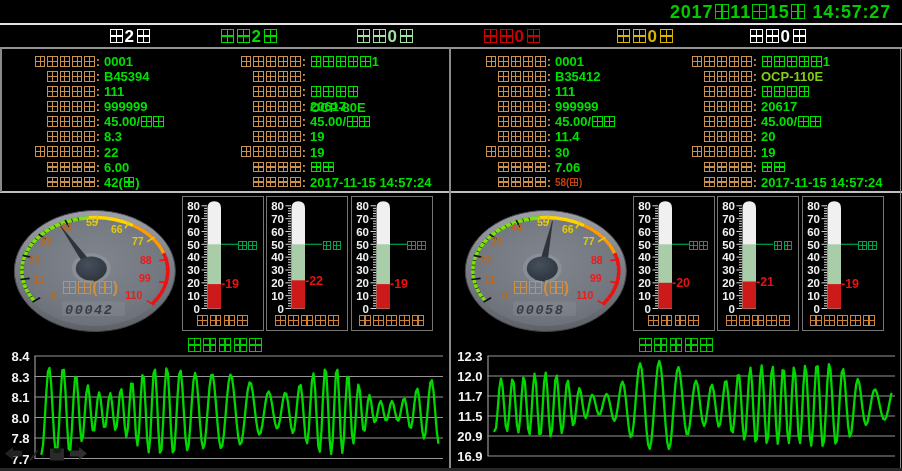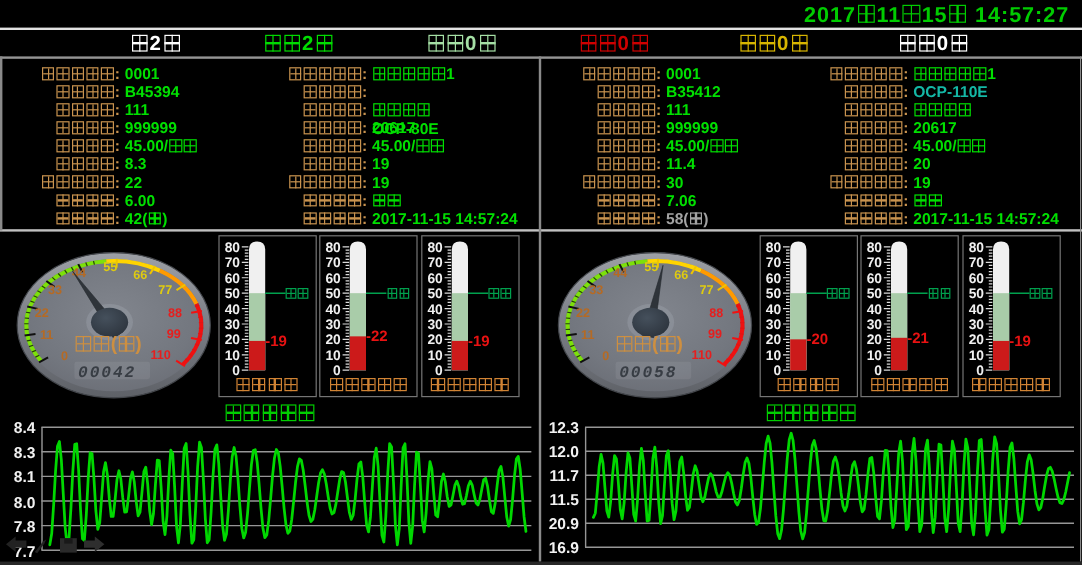--- a/index.html
+++ b/index.html
@@ -68,25 +68,25 @@
 <div class="a" style="top:99.2px;left:555px;height:15px;line-height:15px;font-size:13px;color:#00E000;">999999</div>
 <div class="a" style="top:114.3px;left:456px;width:95px;height:15px;line-height:15px;text-align:right;font-size:13px;color:#C9934F;"><i class="c"></i><i class="c"></i><i class="c"></i><i class="c"></i>:</div>
 <div class="a" style="top:114.3px;left:555px;height:15px;line-height:15px;font-size:13px;color:#00E000;">45.00/<i class="c"></i><i class="c"></i></div>
 <div class="a" style="top:129.4px;left:456px;width:95px;height:15px;line-height:15px;text-align:right;font-size:13px;color:#C9934F;"><i class="c"></i><i class="c"></i><i class="c"></i><i class="c"></i>:</div>
 <div class="a" style="top:129.4px;left:555px;height:15px;line-height:15px;font-size:13px;color:#00E000;text-align:right;">11.4</div>
 <div class="a" style="top:144.5px;left:456px;width:95px;height:15px;line-height:15px;text-align:right;font-size:13px;color:#C9934F;"><i class="c"></i><i class="c"></i><i class="c"></i><i class="c"></i><i class="c"></i>:</div>
 <div class="a" style="top:144.5px;left:555px;height:15px;line-height:15px;font-size:13px;color:#00E000;">30</div>
 <div class="a" style="top:159.6px;left:456px;width:95px;height:15px;line-height:15px;text-align:right;font-size:13px;color:#C9934F;"><i class="c"></i><i class="c"></i><i class="c"></i><i class="c"></i>:</div>
 <div class="a" style="top:159.6px;left:555px;height:15px;line-height:15px;font-size:13px;color:#00E000;">7.06</div>
 <div class="a" style="top:174.6px;left:456px;width:95px;height:15px;line-height:15px;text-align:right;font-size:13px;color:#C9934F;"><i class="c"></i><i class="c"></i><i class="c"></i><i class="c"></i>:</div>
-<div class="a" style="top:174.6px;left:555px;height:15px;line-height:15px;font-size:13px;color:#a3a3a3;">58(<i class="c"></i>)</div>
+<div class="a" style="top:174.6px;left:555px;height:15px;line-height:15px;font-size:10px;color:#c2410c;">58(<i class="c"></i>)</div>
 <div class="a" style="top:54.0px;left:662px;width:95px;height:15px;line-height:15px;text-align:right;font-size:13px;color:#C9934F;"><i class="c"></i><i class="c"></i><i class="c"></i><i class="c"></i><i class="c"></i>:</div>
 <div class="a" style="top:54.0px;left:761px;height:15px;line-height:15px;font-size:13px;color:#00E000;"><i class="c"></i><i class="c"></i><i class="c"></i><i class="c"></i><i class="c"></i>1</div>
 <div class="a" style="top:69.1px;left:662px;width:95px;height:15px;line-height:15px;text-align:right;font-size:13px;color:#C9934F;"><i class="c"></i><i class="c"></i><i class="c"></i><i class="c"></i>:</div>
-<div class="a" style="top:69.1px;left:761px;height:15px;line-height:15px;font-size:13px;color:#14b8a6;">OCP-110E</div>
+<div class="a" style="top:69.1px;left:761px;height:15px;line-height:15px;font-size:13px;color:#84cc16;">OCP-110E</div>
 <div class="a" style="top:84.2px;left:662px;width:95px;height:15px;line-height:15px;text-align:right;font-size:13px;color:#C9934F;"><i class="c"></i><i class="c"></i><i class="c"></i><i class="c"></i>:</div>
 <div class="a" style="top:84.2px;left:761px;height:15px;line-height:15px;font-size:13px;color:#00E000;"><i class="c"></i><i class="c"></i><i class="c"></i><i class="c"></i></div>
 <div class="a" style="top:99.2px;left:662px;width:95px;height:15px;line-height:15px;text-align:right;font-size:13px;color:#C9934F;"><i class="c"></i><i class="c"></i><i class="c"></i><i class="c"></i>:</div>
 <div class="a" style="top:99.2px;left:761px;height:15px;line-height:15px;font-size:13px;color:#00E000;">20617</div>
 <div class="a" style="top:114.3px;left:662px;width:95px;height:15px;line-height:15px;text-align:right;font-size:13px;color:#C9934F;"><i class="c"></i><i class="c"></i><i class="c"></i><i class="c"></i>:</div>
 <div class="a" style="top:114.3px;left:761px;height:15px;line-height:15px;font-size:13px;color:#00E000;">45.00/<i class="c"></i><i class="c"></i></div>
 <div class="a" style="top:129.4px;left:662px;width:95px;height:15px;line-height:15px;text-align:right;font-size:13px;color:#C9934F;"><i class="c"></i><i class="c"></i><i class="c"></i><i class="c"></i>:</div>
 <div class="a" style="top:129.4px;left:761px;height:15px;line-height:15px;font-size:13px;color:#00E000;">20</div>
 <div class="a" style="top:144.5px;left:662px;width:95px;height:15px;line-height:15px;text-align:right;font-size:13px;color:#C9934F;"><i class="c"></i><i class="c"></i><i class="c"></i><i class="c"></i><i class="c"></i>:</div>
 <div class="a" style="top:144.5px;left:761px;height:15px;line-height:15px;font-size:13px;color:#00E000;">19</div>

